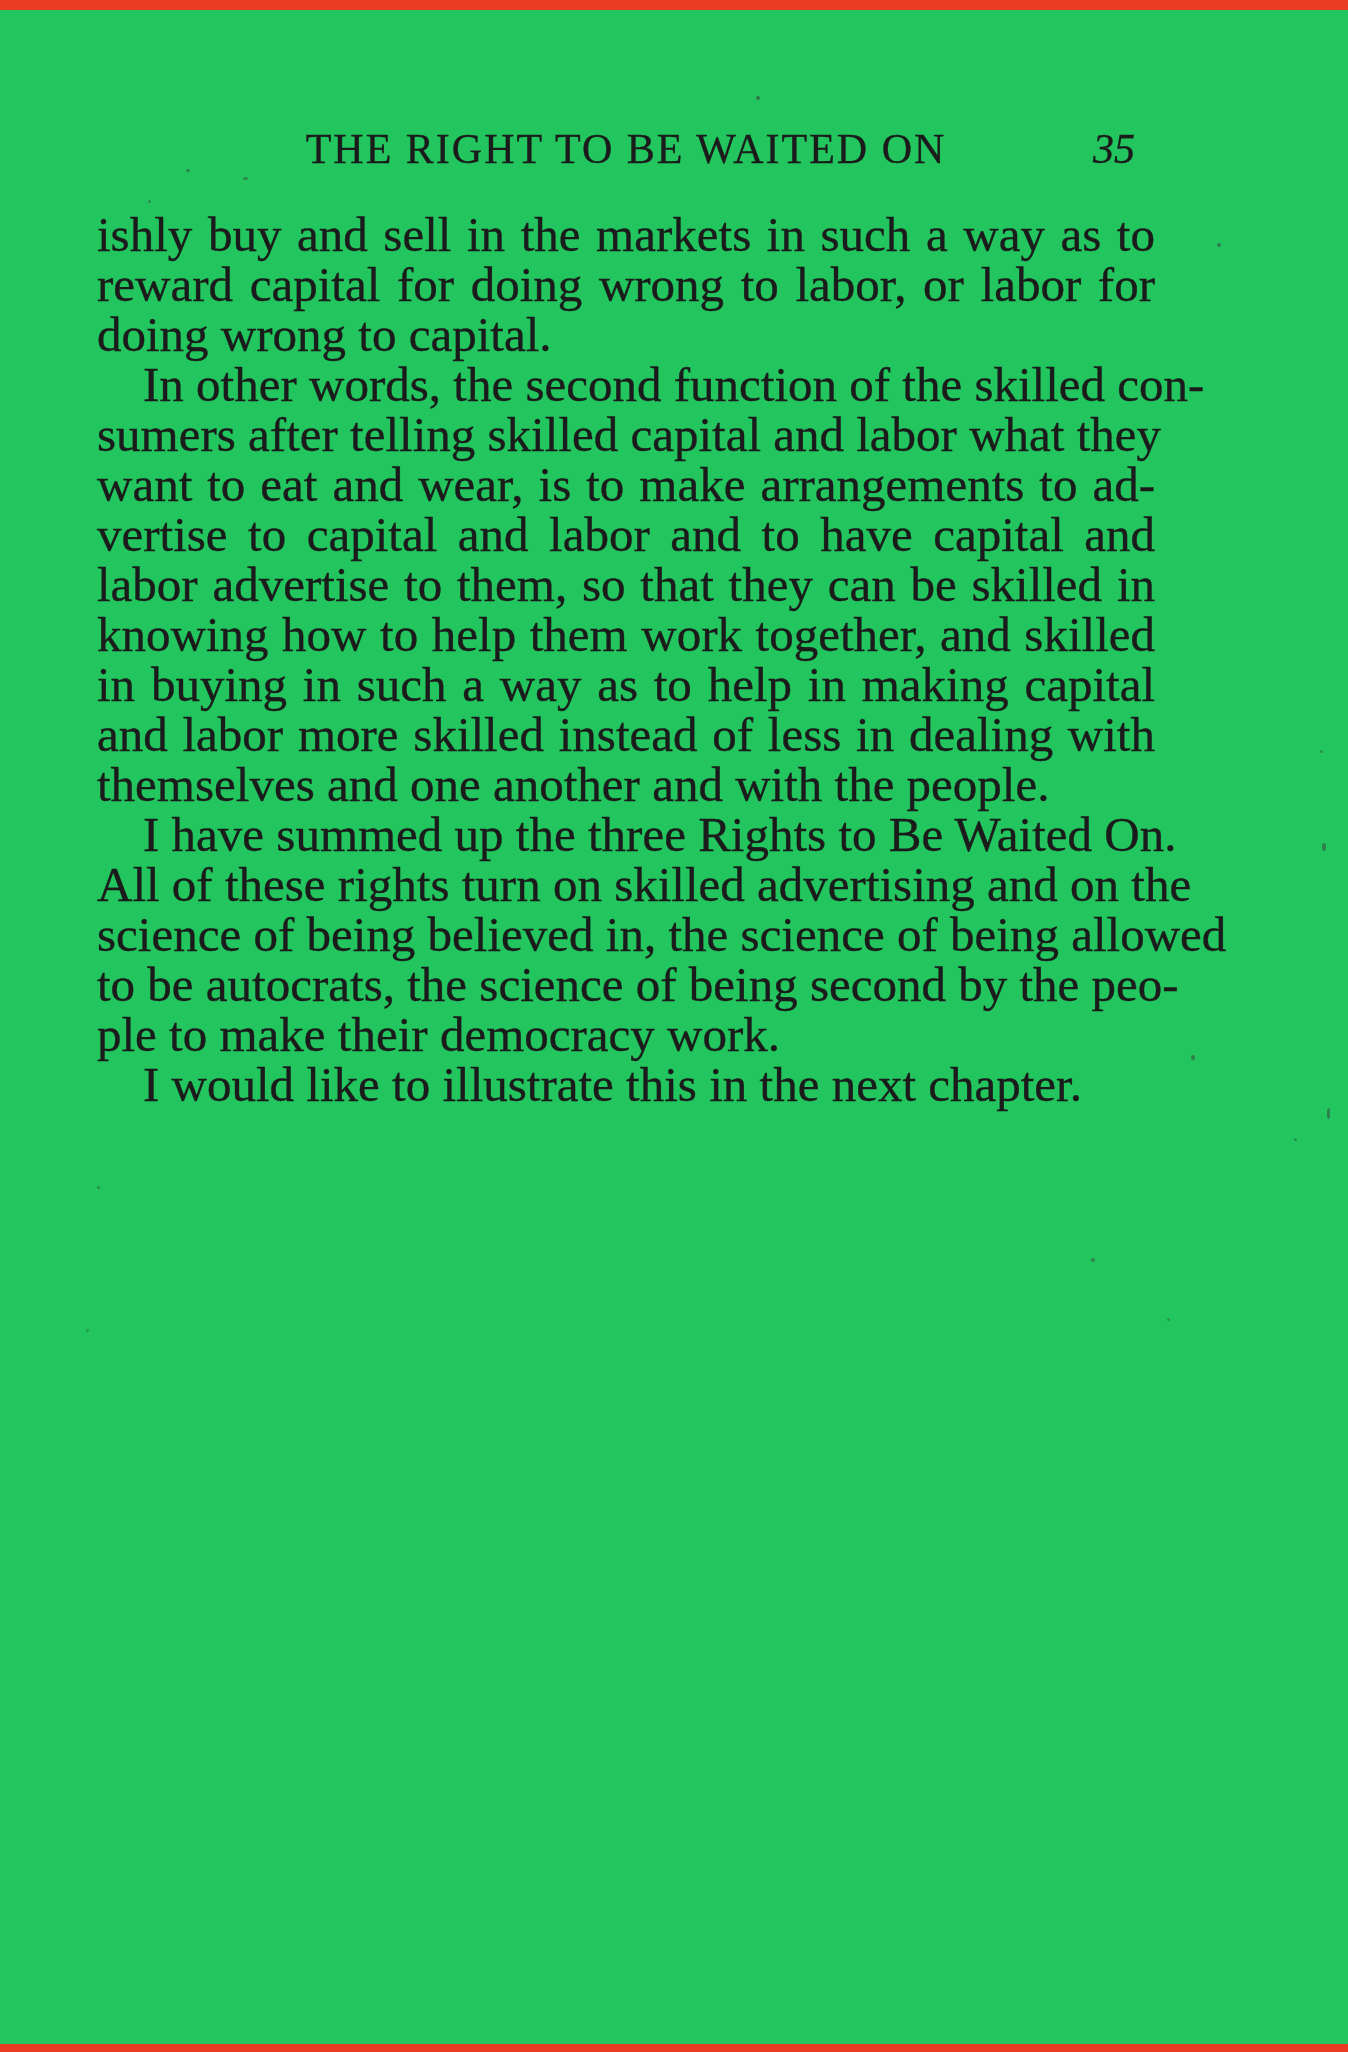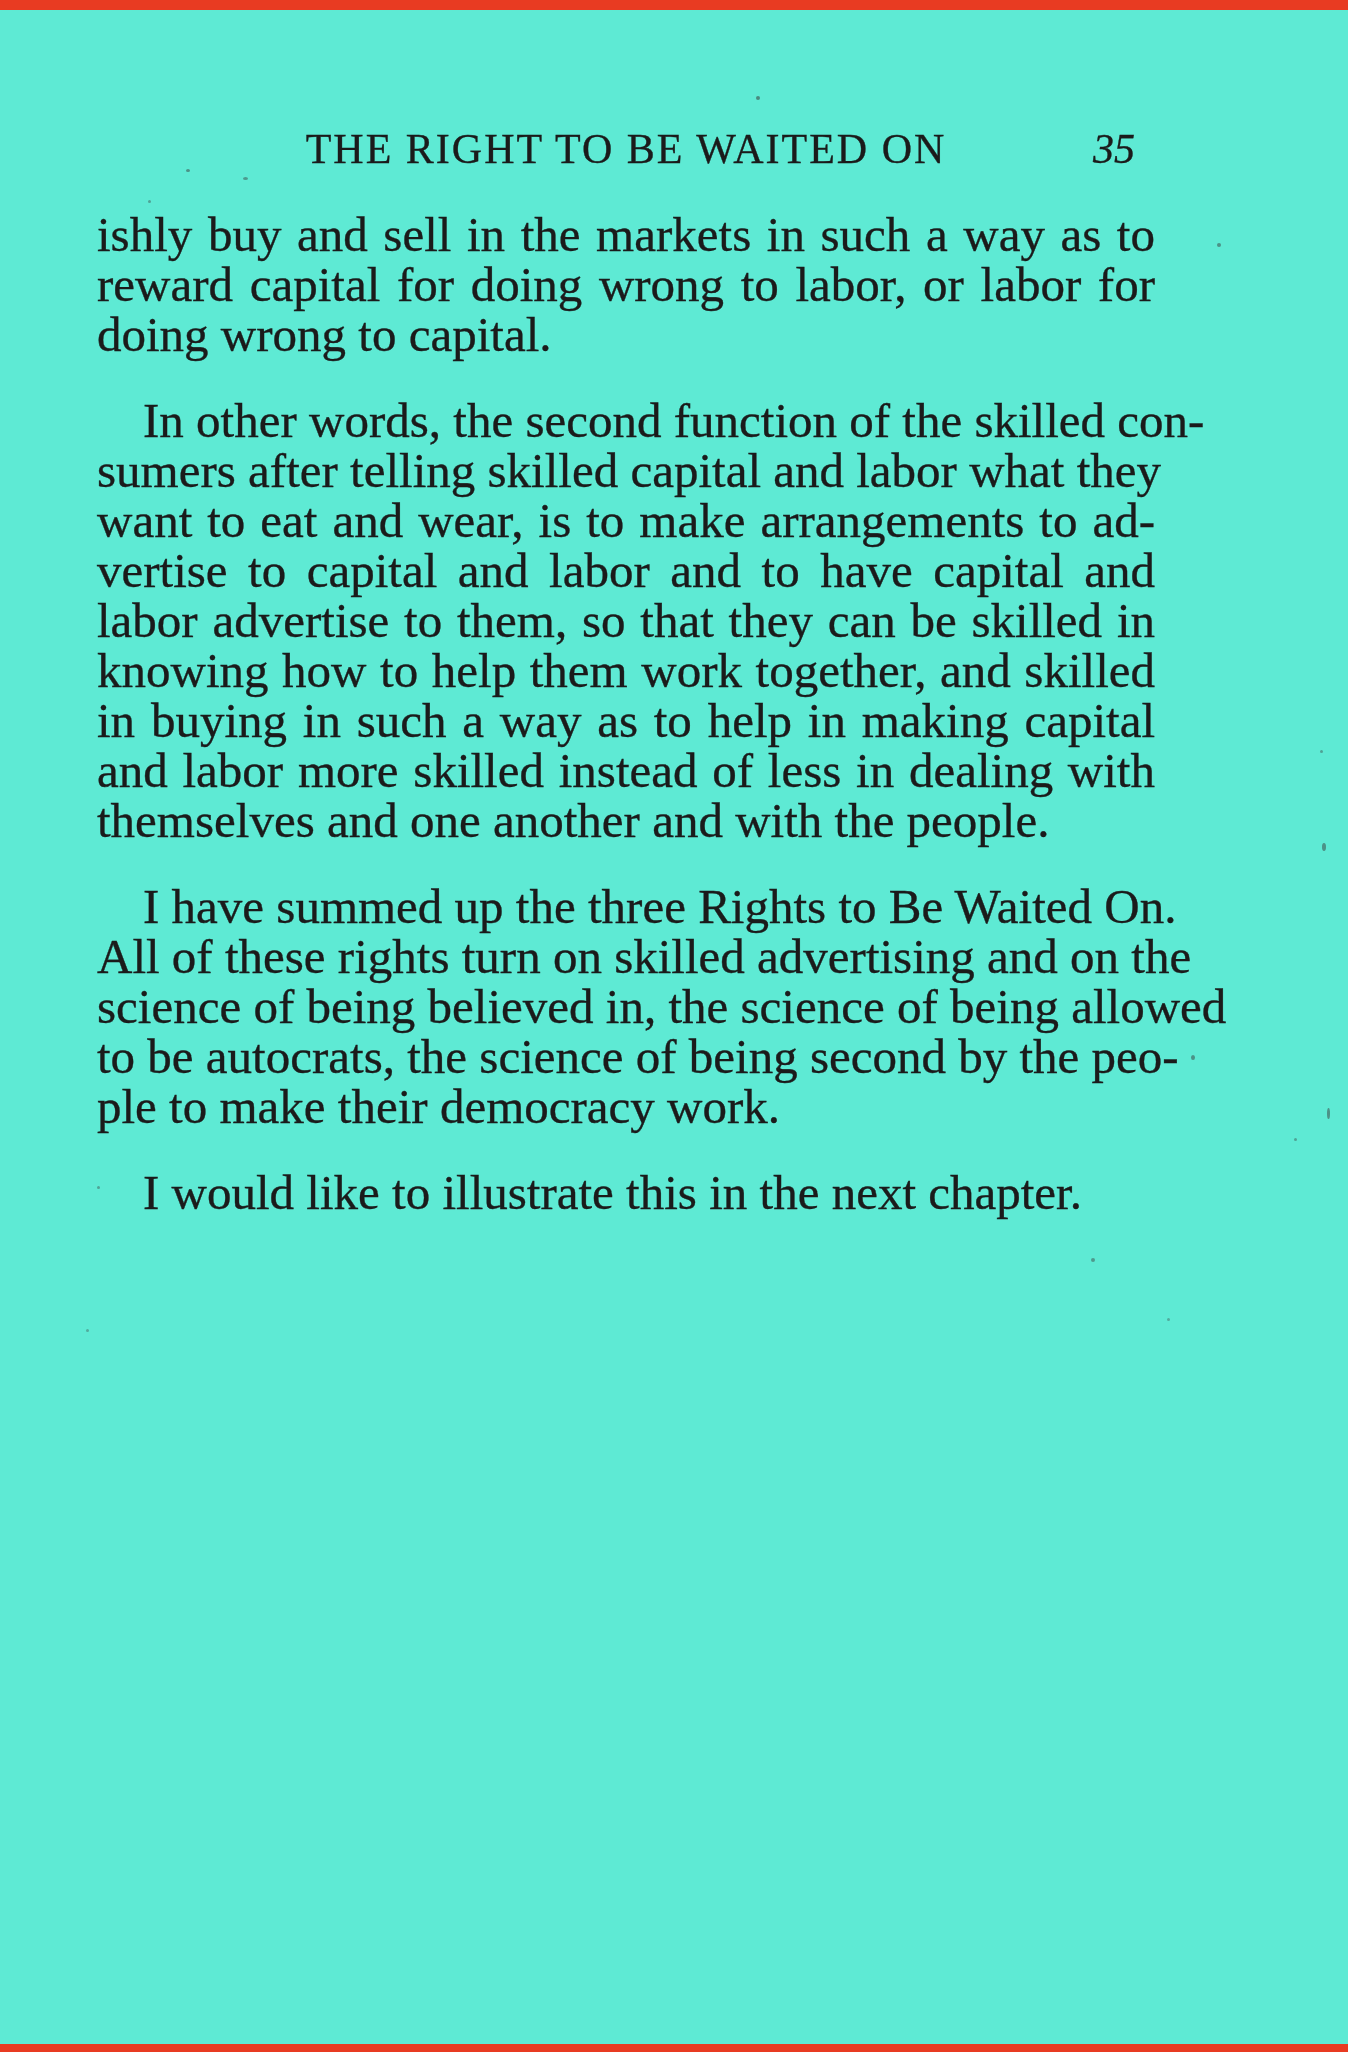--- a/index.html
+++ b/index.html
@@ -2,21 +2,21 @@
 <html><head>
 <meta charset="utf-8">
 <title>Scanned Book Page</title>
 <style>
   html, body { margin: 0; padding: 0; background: #ffffff; }
 
   .page {
     position: relative;
     width: 1348px;
     height: 2052px;
-    background: #5eead4;
+    background: #22c55e;
     overflow: hidden;
     font-family: "Liberation Serif", "DejaVu Serif", serif;
     color: #1b1b1b;
   }
 
   
   .edge-bar {
     position: absolute;
     left: 0;
     width: 100%;
@@ -61,21 +61,21 @@
     line-height: 50px;
     -webkit-text-stroke: 0.35px #1b1b1b;
   }
   .line {
     height: 50px;
     text-align: justify;
     text-align-last: justify;
     white-space: nowrap;
   }
   .line.last   { text-align: left; text-align-last: left; }
-  .line.indent { padding-left: 46px; margin-top: 36px; }
+  .line.indent { padding-left: 46px; }
 
   
   .speck {
     position: absolute;
     background: #3a3a3a;
     border-radius: 50%;
   }
 </style>
 </head>
 <body>

